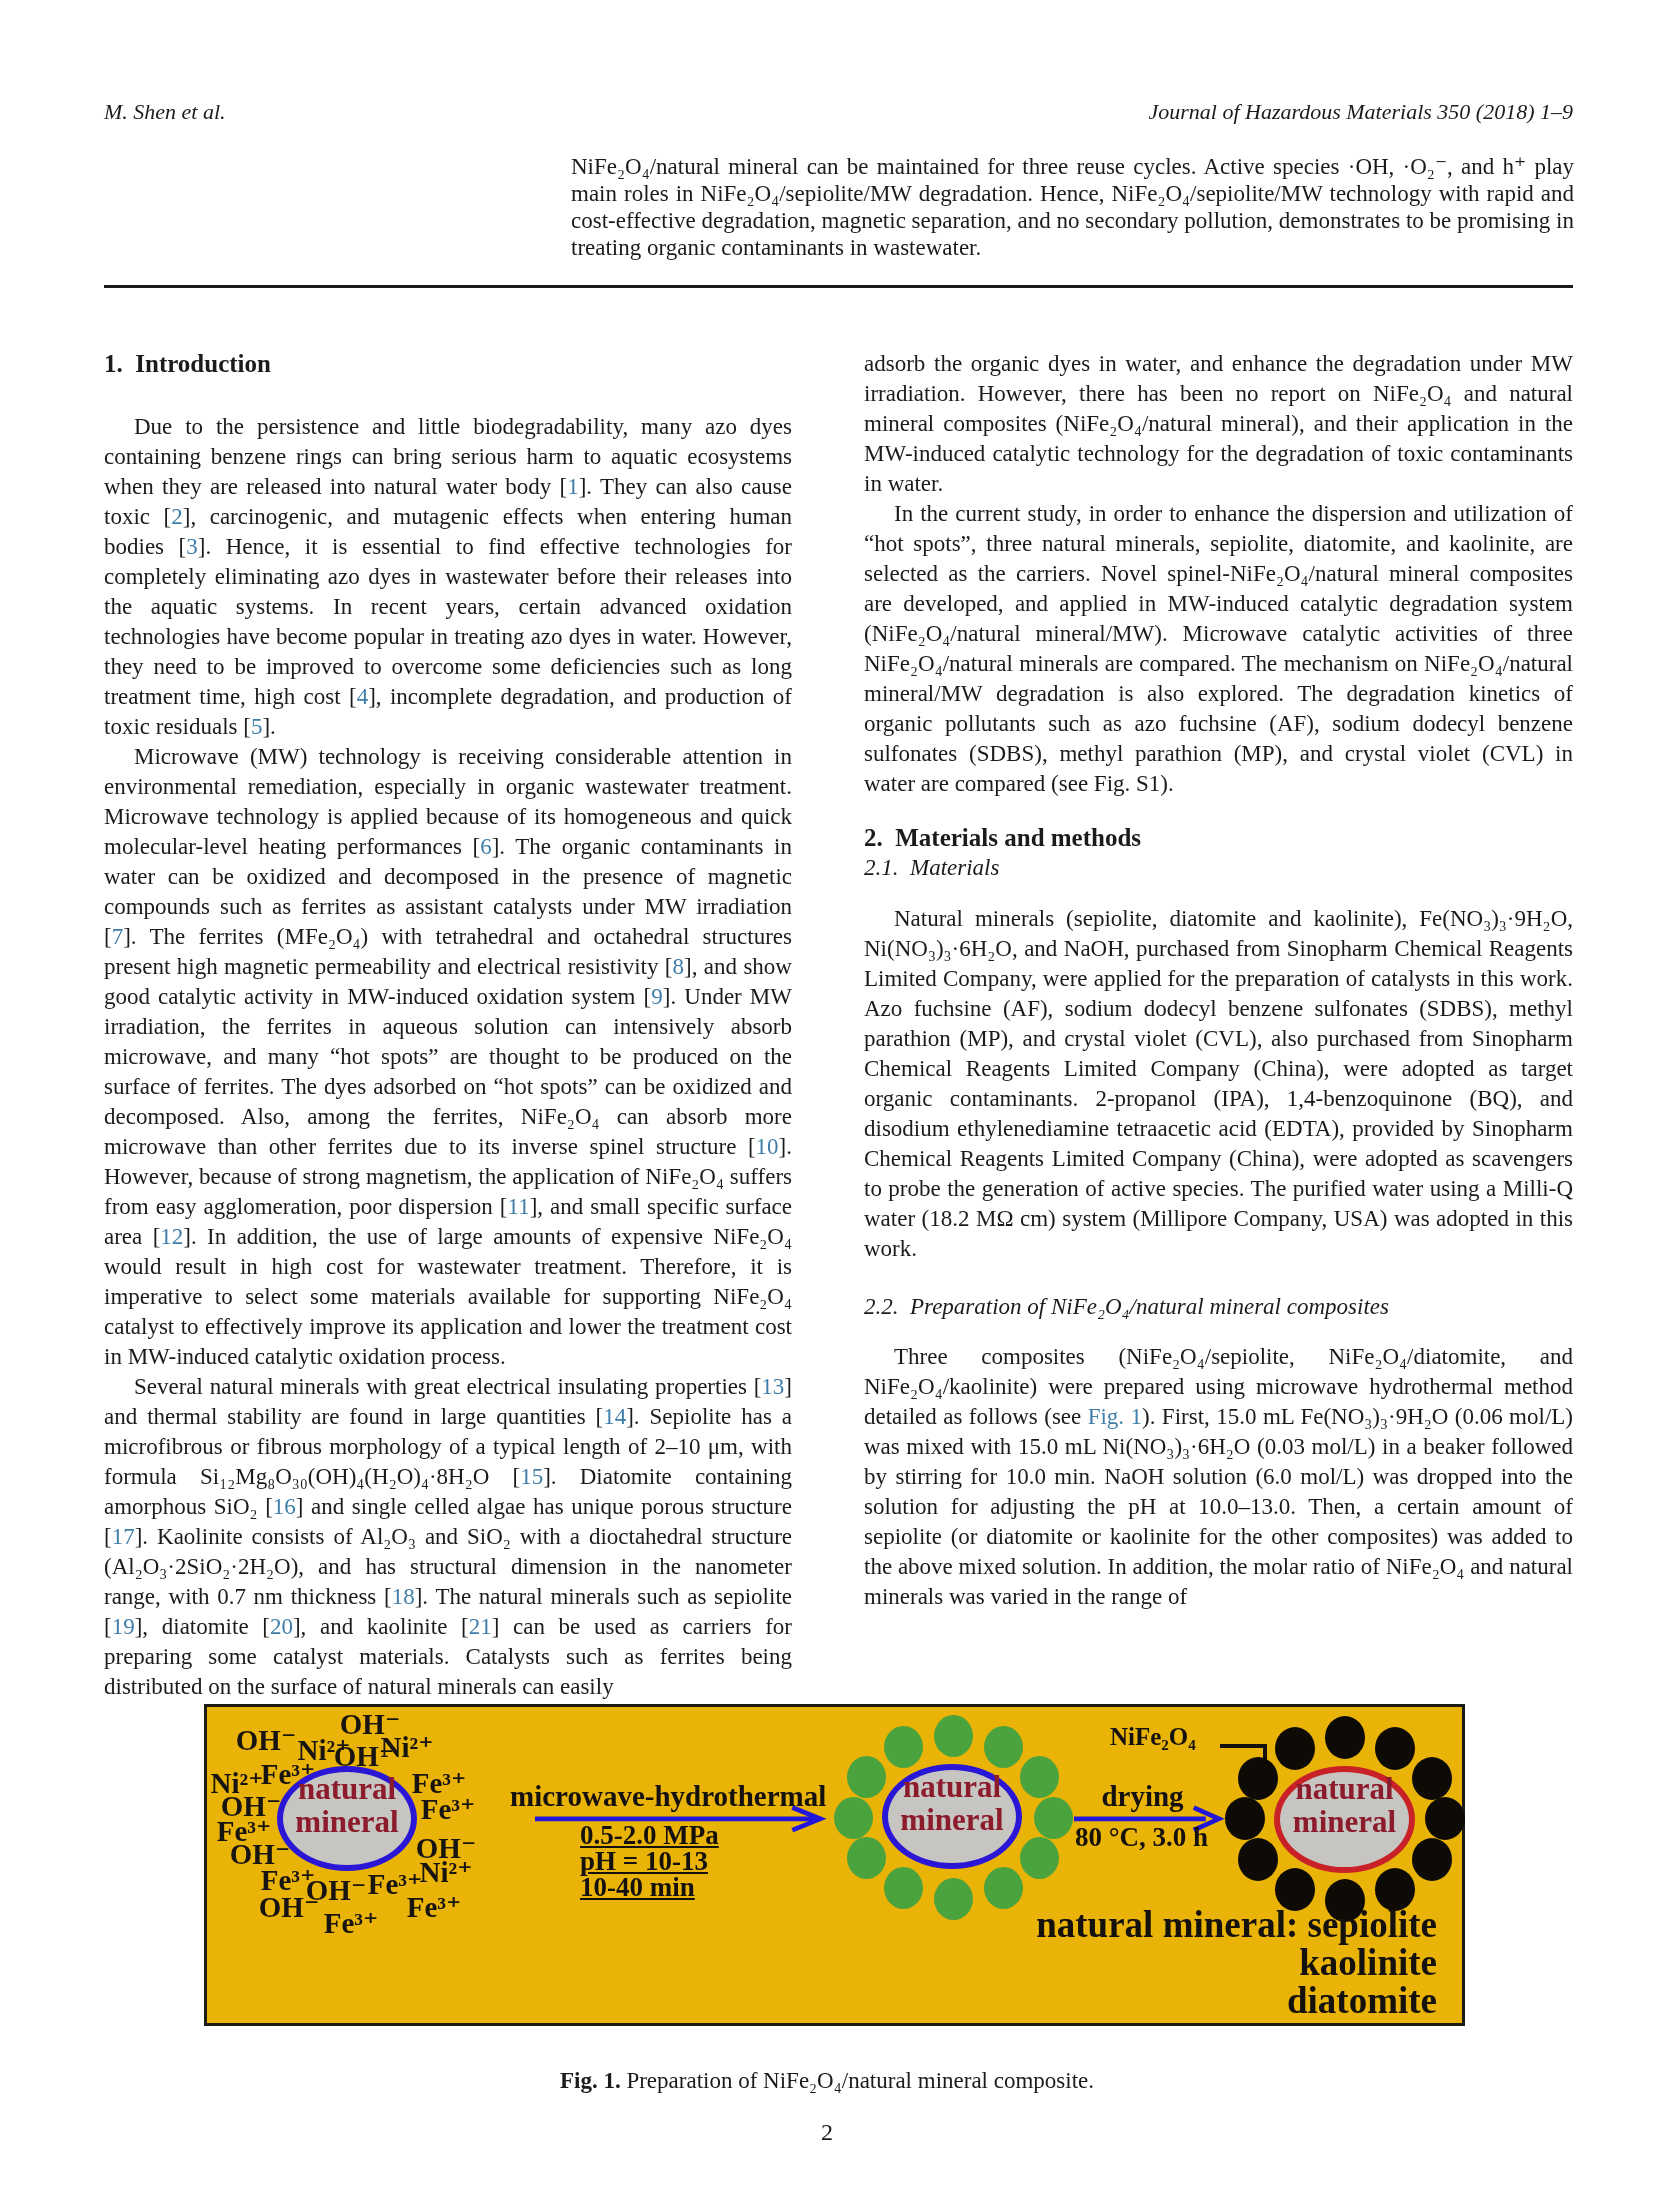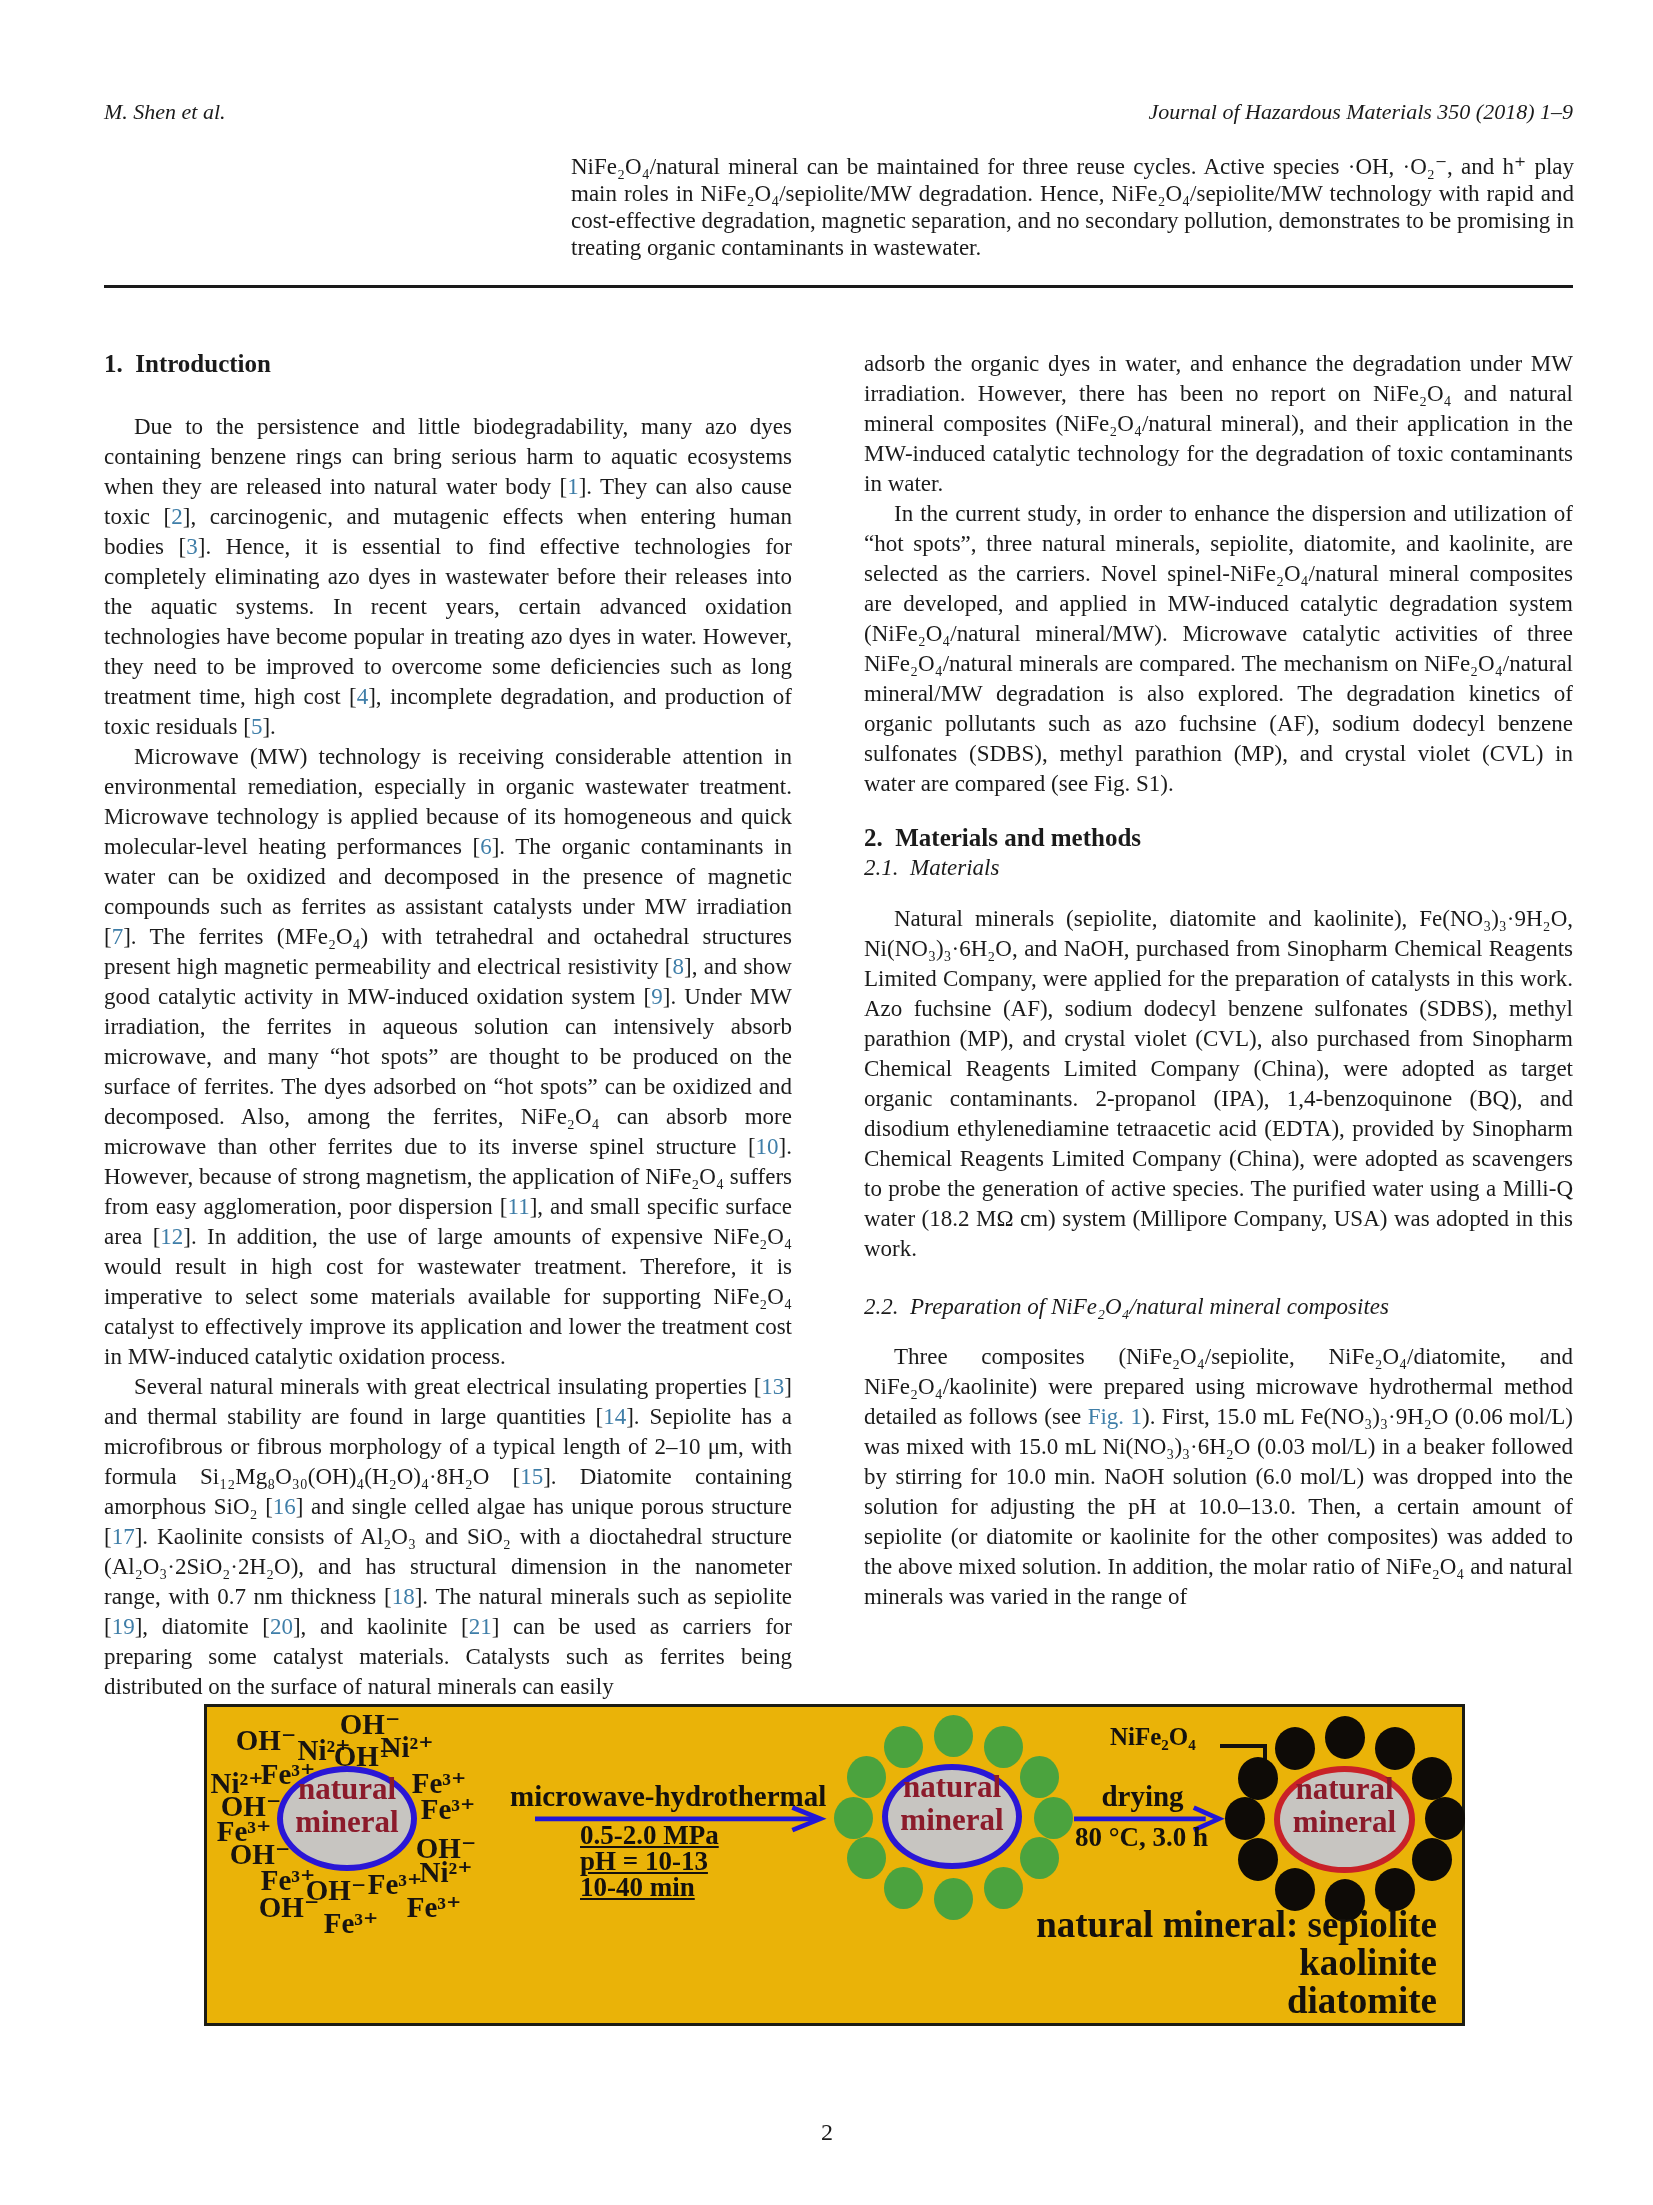--- a/index.html
+++ b/index.html
@@ -185,17 +185,21 @@
         <span class="dot dot-black" style="left: 1205px; top: 50px; width: 40px; height: 43px;"></span>
       </div>
 
     <div class="legend">
       <div>natural mineral: sepiolite</div>
       <div>kaolinite</div>
       <div>diatomite</div>
     </div>
   </div>
 
+  <div class="caption">
+    <span class="b">Fig. 1.</span>
+    <span>Preparation of NiFe₂O₄/natural mineral composite.</span>
+  </div>
 
   <div class="pageno">2</div>
 
 </div>
 
 
 </body></html>

